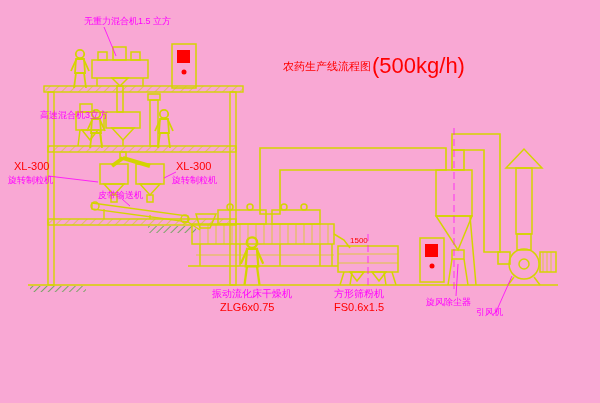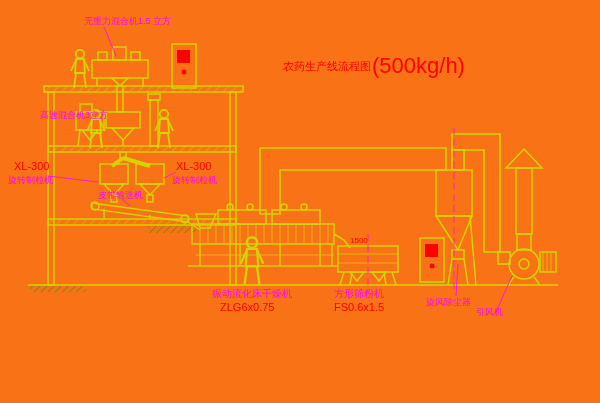--- a/index.html
+++ b/index.html
@@ -1,19 +1,19 @@
 <!DOCTYPE html>
 <html><head>
 <meta charset="utf-8">
 <style>
   html,body{margin:0;padding:0;background:#ffffff;}
   .canvas{
     position:relative;
     width:600px;height:403px;
-    background:#f97316;
+    background:#f9a8d4;
     overflow:hidden;
     font-family:"Liberation Sans",sans-serif;
   }
   svg{display:block;}
   svg text{font-family:"Liberation Sans",sans-serif;}
 </style>
 </head>
 <body>
 
 <div class="canvas">

